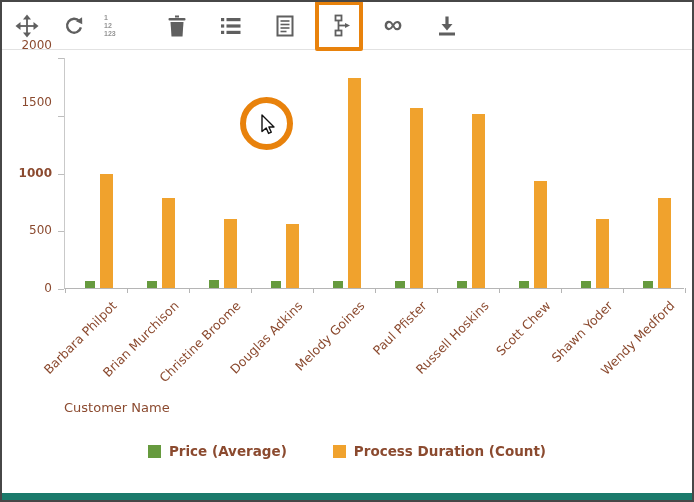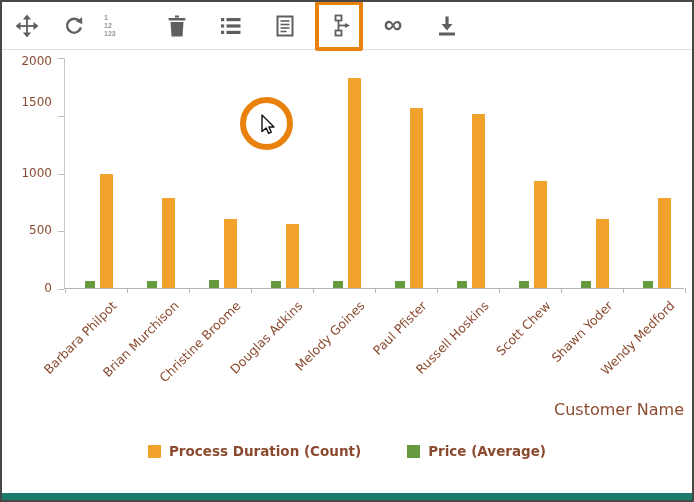--- a/index.html
+++ b/index.html
@@ -31,22 +31,22 @@
   .yaxis { position: absolute; left: 0; top: 0; width: 56px; height: 100%; }
   .ytick { position: absolute; right: 6px; font-size: 12px; color: var(--axis_text, #8b4a2f); }
   .ymark { position: absolute; right: -6px; width: 6px; height: 1px; background: #bdbdbd; }
   .plot  { position: absolute; left: 62px; top: 56px; width: 620px; height: 231px;
            border-left: 1px solid #c9c9c9; border-bottom: 1px solid #b5b5b5; }
   .bar   { position: absolute; bottom: 0; }
   .xmark { position: absolute; top: 100%; width: 1px; height: 5px; background: #b5b5b5; }
   .cat   { position: absolute; width: 150px; text-align: right; white-space: nowrap;
            transform: rotate(-45deg); transform-origin: 100% 0;
            font-size: 12.5px; color: var(--axis_text, #8b4a2f); }
-  .xlabel { position: absolute; left: 62px; top: 398px; width: 620px; text-align: right;
-            font-size: 16px; color: var(--axis_text, #8b4a2f); }
+  .xlabel { position: absolute; left: 62px; top: 398px; width: 620px; text-align: left;
+            font-size: 13px; color: var(--axis_text, #8b4a2f); }
 
   
   .legend { position: absolute; top: 441px; left: 0; width: 100%;
             display: flex; justify-content: center; gap: 46px; }
   .legend-item { display: flex; align-items: center; gap: 8px;
                  font-size: 13.5px; font-weight: bold; color: var(--axis_text, #8b4a2f);
                  cursor: pointer; }
   .sw { width: 13px; height: 13px; display: inline-block; }
   .sw-price { background: var(--price, #669a3e); }
   .sw-duration { background: var(--duration, #f0a22d); }
@@ -139,25 +139,25 @@
           <rect x="3" y="17.5" width="16" height="3"></rect>
         </svg>
     </button>
   </div>
 
   <div class="yaxis" id="yaxis">
       <div class="ytick" style="top: 279px;">0</div>
       <div class="ymark" style="top: 287px;"></div>
       <div class="ytick" style="top: 221.25px; margin-left: 24px;">500</div>
       <div class="ymark" style="top: 229.25px;"></div>
-      <div class="ytick" style="top: 163.5px;">1000</div>
+      <div class="ytick" style="top: 163.5px; font-weight: bold;">1000</div>
       <div class="ymark" style="top: 171.5px;"></div>
       <div class="ytick" style="top: 93px;">1500</div>
       <div class="ymark" style="top: 113.75px;"></div>
-      <div class="ytick" style="top: 52px; text-align: right;">2000</div>
+      <div class="ytick" style="top: 36px; text-align: right;">2000</div>
       <div class="ymark" style="top: 56px;"></div>
     </div>
   <div class="plot" id="plot">
       <div class="xmark" style="left: 0px;"></div>
       <div class="xmark" style="left: 62px;"></div>
       <div class="xmark" style="left: 124px;"></div>
       <div class="xmark" style="left: 186px;"></div>
       <div class="xmark" style="left: 248px;"></div>
       <div class="xmark" style="left: 310px;"></div>
       <div class="xmark" style="left: 372px;"></div>
@@ -193,26 +193,26 @@
       <div class="bar" style="left: 531px; width: 13px; height: 69.3px; background: rgb(240, 162, 45);"></div>
       <div class="cat" style="left: 390px; top: 240px;">Shawn Yoder</div>
       <div class="bar" style="left: 578px; width: 10px; height: 7.5075px; background: rgb(102, 154, 62);"></div>
       <div class="bar" style="left: 593px; width: 13px; height: 90.09px; background: rgb(240, 162, 45);"></div>
       <div class="cat" style="left: 452px; top: 240px;">Wendy Medford</div>
     </div>
   <div class="xlabel">Customer Name</div>
 
   <div class="legend">
     <div class="legend-item">
+      <span class="sw sw-price"></span>
+      <span>Price (Average)</span>
+    </div>
+    <div class="legend-item">
       <span class="sw sw-duration"></span>
       <span>Process Duration (Count)</span>
-    </div>
-    <div class="legend-item">
-      <span class="sw sw-price"></span>
-      <span>Price (Average)</span>
     </div>
   </div>
 
   <div class="cursor-circle">
     <svg width="22" height="22" viewBox="0 0 22 22">
         <path d="M6 2 L6 18.5 L10.2 15 L12.6 20.4 L15.3 19.2 L12.9 14 L18 14 Z" fill="#fff" stroke="#111" stroke-width="1.4" stroke-linejoin="round"></path>
       </svg>
   </div>
 
   <div class="bottom-strip"></div>

